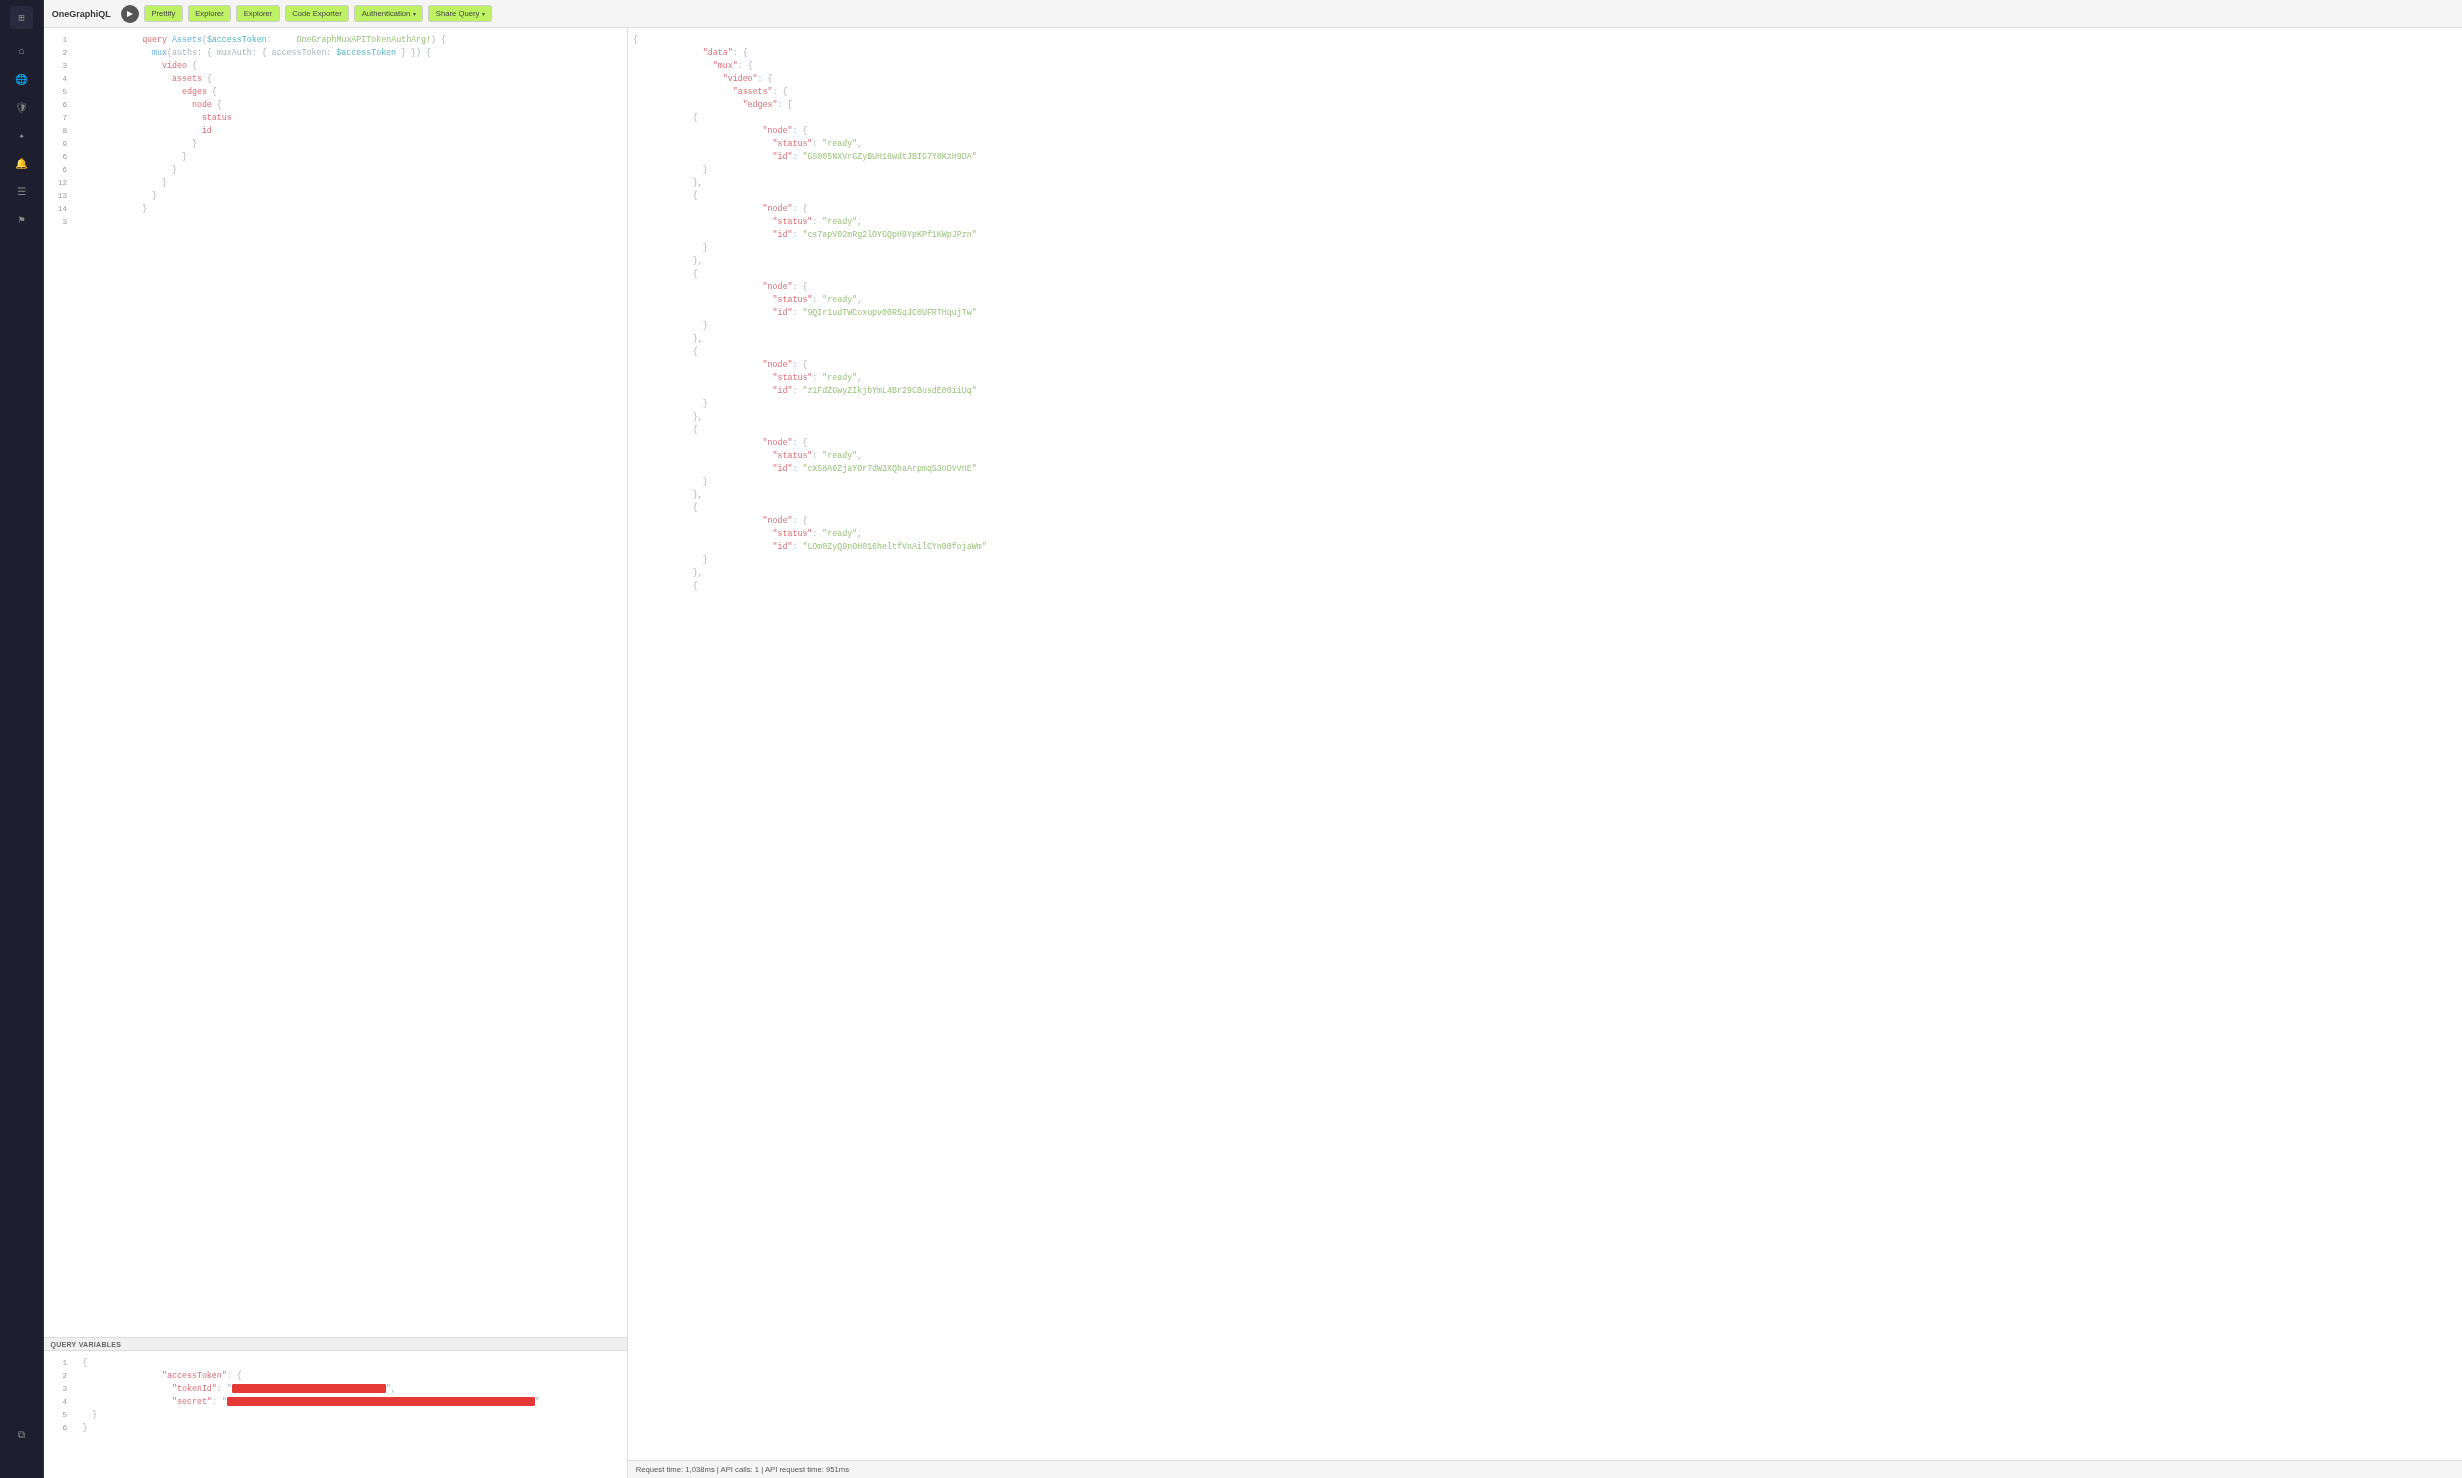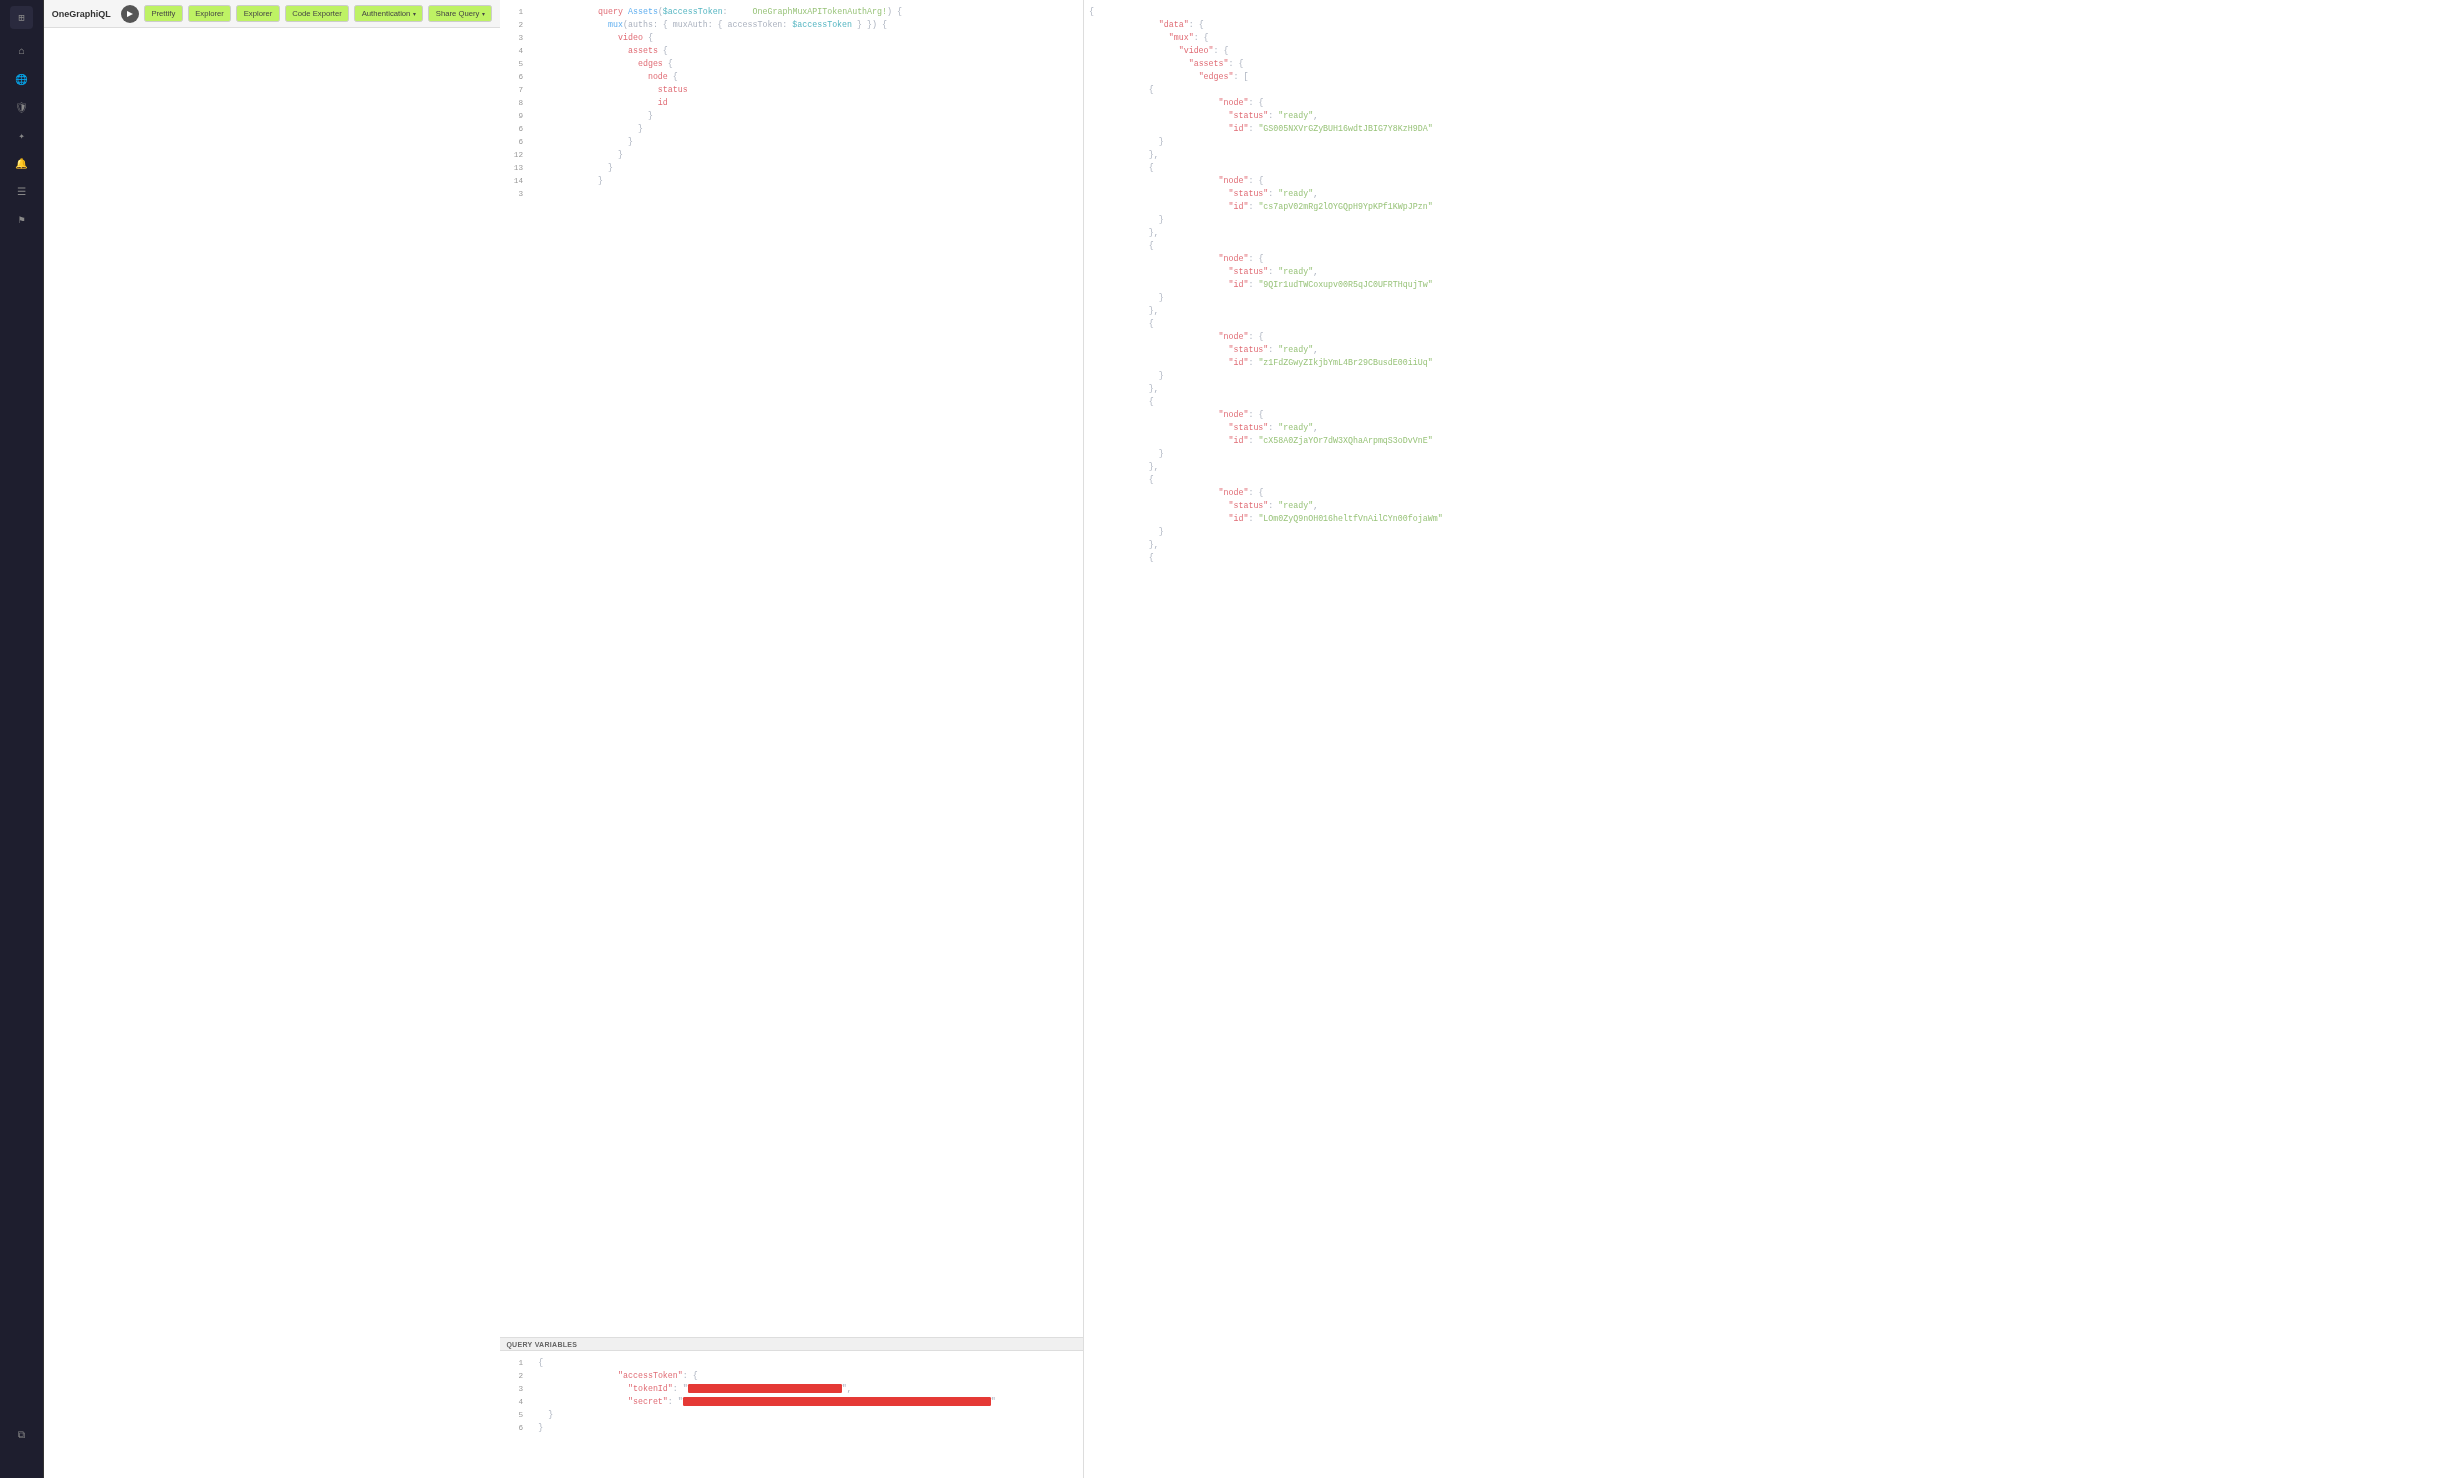--- a/index.html
+++ b/index.html
@@ -47,21 +47,21 @@
       color: #888;
       font-size: 10.3px;
       cursor: pointer;
     }
     .sidebar-icon.active { color: #4fc3f7; }
 
     
     .main {
       flex: 1;
       display: flex;
-      flex-direction: row;
+      flex-direction: column;
       overflow: hidden;
       background: #fff;
     }
 
     
     .toolbar {
       display: flex;
       align-items: center;
       padding: 0 7.7px;
       height: 28px;
@@ -640,17 +640,20 @@
         <div class="code-line">
           <span class="code-content punct">            },</span>
         </div>
 
         <div class="code-line">
           <span class="code-content punct">            {</span>
         </div>
 
       </div>
 
+      <div class="status-bar">
+        <span>Request time: 1,038ms | API calls: 1 | API request time: 951ms</span>
+      </div>
     </div>
 
   </div>
 </div>
 
 
 </body></html>

